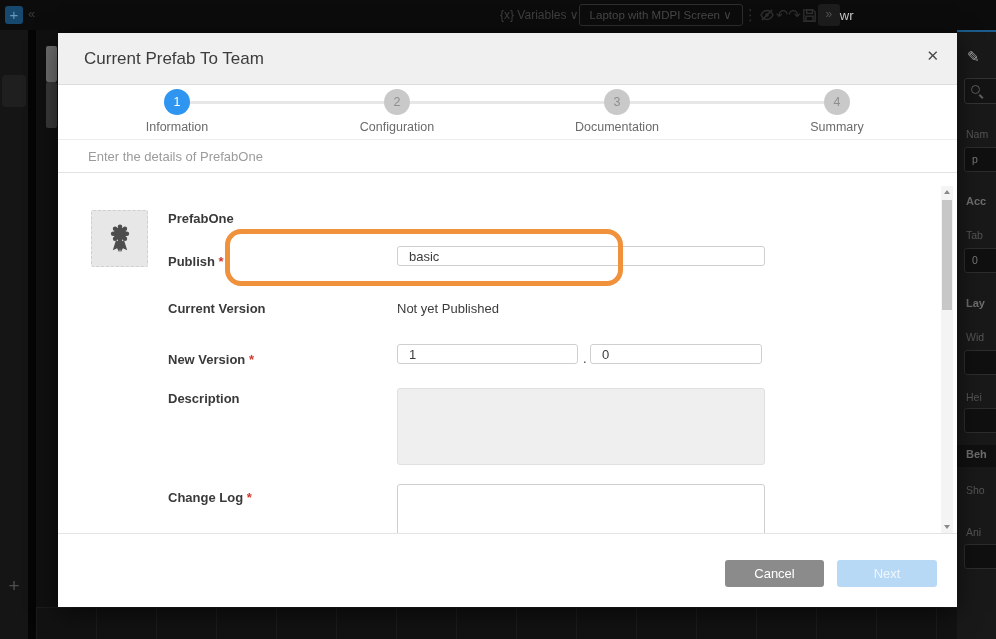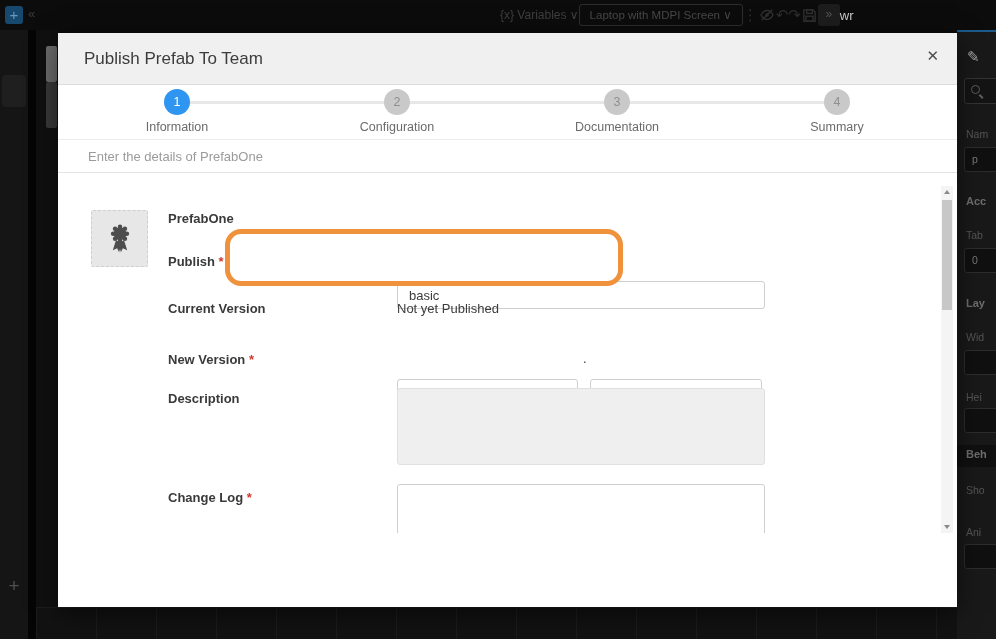--- a/index.html
+++ b/index.html
@@ -69,22 +69,22 @@
 
   .m-subtitle { position:relative; height:33px; border-bottom:1px solid #e3e3e3; }
   .m-subtitle span { position:absolute; left:30px; top:9px; font-size:13px; color:#9b9b9b; }
 
   .m-content { position:relative; height:360px; overflow:hidden; background:#fff; }
   .prefab-icon-box { position:absolute; left:33px; top:37px; width:57px; height:57px; background:#e7e7e7;
     border:1px dashed #cfcfcf; border-radius:2px; display:flex; align-items:center; justify-content:center; }
   .f-label { position:absolute; left:110px; font-size:13px; font-weight:bold; color:#3a3a3a; }
   .req { color:#d3382e; }
   .f-value { position:absolute; font-size:13px; color:#3c3c3c; }
-  .f-input { position:absolute; height:28px; border:1px solid #cfcfcf; border-radius:3px; font-size:13px;
-    color:#3c3c3c; padding:0 11px; font-family:"Liberation Sans",sans-serif; background:#fff;margin-top:35px; }
+  .f-input { position:absolute; height:20px; border:1px solid #cfcfcf; border-radius:3px; font-size:13px;
+    color:#3c3c3c; padding:0 11px; font-family:"Liberation Sans",sans-serif; background:#fff; }
   .f-area { position:absolute; border:1px solid #d6d6d6; border-radius:3px; resize:none;
     font-family:"Liberation Sans",sans-serif; }
   .highlight-ring { position:absolute; left:167px; top:56px; width:398px; height:57px;
     border:5px solid #f0913c; border-radius:16px; pointer-events:none; }
 
   
   .sb { position:absolute; right:4px; top:13px; width:12px; height:347px; background:#f4f4f4; }
   .sb-up,.sb-down { position:absolute; left:0; width:12px; height:12px; }
   .sb-up{top:0} .sb-down{bottom:0}
   .sb-up:after { content:""; position:absolute; left:3px; top:4px; border-left:3px solid transparent;
@@ -159,21 +159,21 @@
   <div class="rp-band" style="top:413px"></div>
   <div class="rp-header" style="top:416px">Beh</div>
   <div class="rp-label" style="top:452px">Sho</div>
   <div class="rp-label" style="top:494px">Ani</div>
   <div class="rp-input" style="top:512px"></div>
 </div>
 
 <div class="modal">
 
   <div class="m-header">
-    <div class="m-title">Publish Prefab To Team</div>
+    <div class="m-title">Current Prefab To Team</div>
     <div class="m-close">✕</div>
   </div>
 
   <div class="stepper">
     <div class="step-line"></div>
     <div class="step active s1">
       <div class="step-dot">1</div>
       <div class="step-label">Information</div>
     </div>
     <div class="step s2">
@@ -240,13 +240,17 @@
     </div>
     <textarea class="f-area" style="left: 339px; top: 311px; width: 368px; height: 80px; background: rgb(255, 255, 255); border-color: rgb(207, 207, 207);"></textarea>
 
     <div class="sb">
       <div class="sb-up"></div>
       <div class="sb-thumb"></div>
       <div class="sb-down"></div>
     </div>
   </div>
 
+  <div class="m-footer">
+    <button class="btn btn-cancel">Cancel</button>
+    <button class="btn btn-next">Next</button>
+  </div>
 </div>
 
 </body></html>

